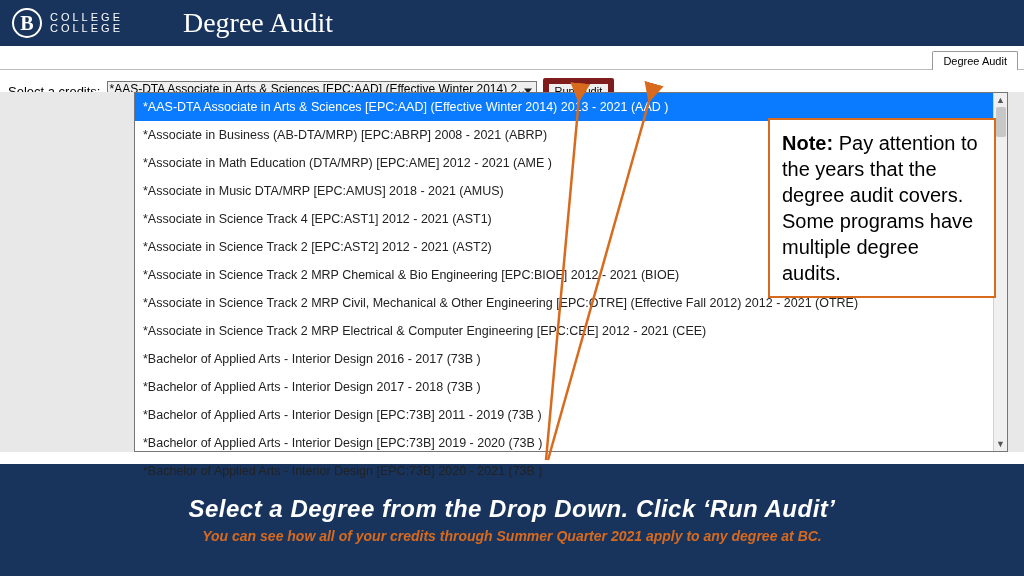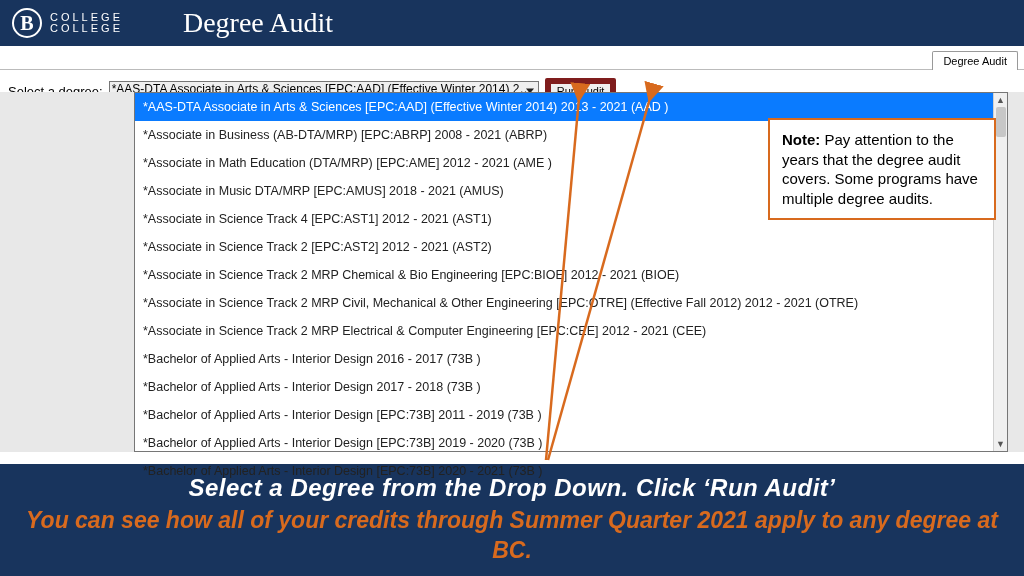--- a/index.html
+++ b/index.html
@@ -62,36 +62,36 @@
   }
   .dropdown-scroll {
     position: absolute; right: 0; top: 0; bottom: 0; width: 14px; background: #f0f0f0;
     border-left: 1px solid #d0d0d0; display: flex; flex-direction: column; justify-content: space-between;
   }
   .dropdown-scroll .arrow { height: 14px; display:flex; align-items:center; justify-content:center; font-size:9px; color:#555; }
   .dropdown-scroll .thumb { position:absolute; top:14px; left:2px; width:10px; height:30px; background:#c7c7c7; border-radius:2px; }
   .note-box {
     position: absolute; right: 28px; top: 118px; width: 228px;
     border: 2px solid #d86a1e; background: #fff; color: #000;
-    padding: 10px 12px; font-size: 15px; line-height: 1.3; z-index: 10;
+    padding: 10px 12px; font-size: 20px; line-height: 1.3; z-index: 10;
   }
   .note-box b { font-weight: bold; }
   .arrows {
     position: absolute; left: 0; top: 0; width: 1024px; height: 576px;
     pointer-events: none; z-index: 8;
   }
   .bottom-banner {
     position: absolute; left: 0; bottom: 0; width: 100%; height: 112px;
     background: #18345d; color: #fff; text-align: center;
     display: flex; flex-direction: column; justify-content: center; gap: 4px;
     padding: 8px 20px;
     font-style: italic;
   }
   .bottom-banner .line1 { font-size: 24px; font-weight: 800; letter-spacing: 0.5px; }
-  .bottom-banner .line2 { font-size: 23px; font-weight: 700; color: #d86a1e; line-height: 1.3; }
+  .bottom-banner .line2 { font-size: 14px; font-weight: 700; color: #d86a1e; line-height: 1.3; }
   .page-bg {
     position: absolute; left: 0; right: 0; top: 92px; height: 360px;
     background: #e8e8e8; z-index: 1;
   }
 </style>
 </head>
 <body>
 
 <div class="header">
   <div class="logo-wrap">
@@ -102,21 +102,21 @@
     </div>
   </div>
   <div class="header-title">Degree Audit</div>
 </div>
 
 <div class="tab-row">
   <div class="tab">Degree Audit</div>
 </div>
 
 <div class="controls">
-  <label>Select a degree:</label>
+  <label>Select a credits:</label>
   <div class="degree-select">*AAS-DTA Associate in Arts &amp; Sciences [EPC:AAD] (Effective Winter 2014) 2013 - 20</div>
   <button class="run-btn">Run Audit</button>
 </div>
 
 <div class="page-bg"></div>
 
 <div class="dropdown-list">
   <div class="opt selected">*AAS-DTA Associate in Arts &amp; Sciences [EPC:AAD] (Effective Winter 2014) 2013 - 2021 (AAD )</div>
   <div class="opt">*Associate in Business (AB-DTA/MRP) [EPC:ABRP] 2008 - 2021 (ABRP)</div>
   <div class="opt">*Associate in Math Education (DTA/MRP) [EPC:AME] 2012 - 2021 (AME )</div>

